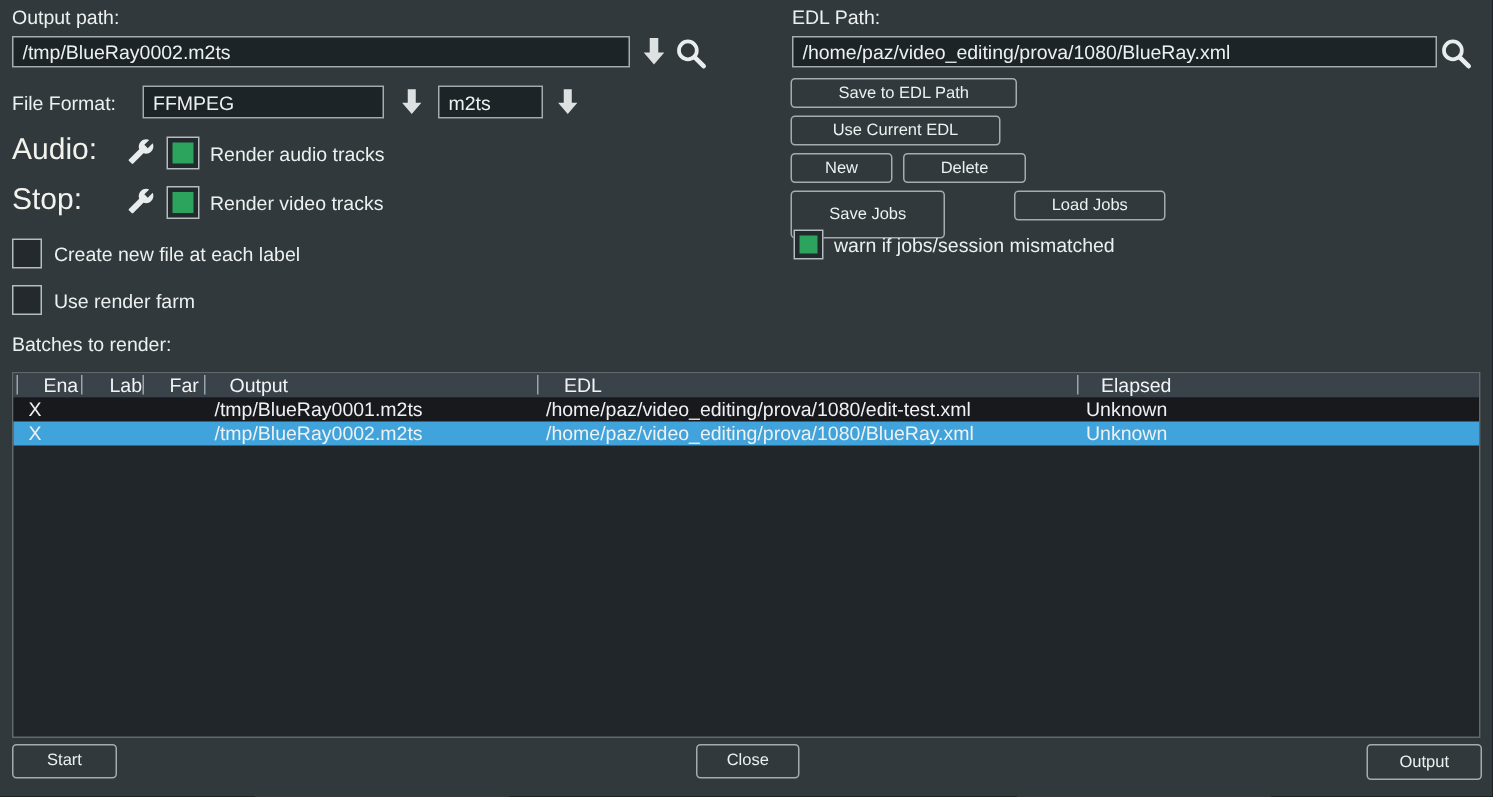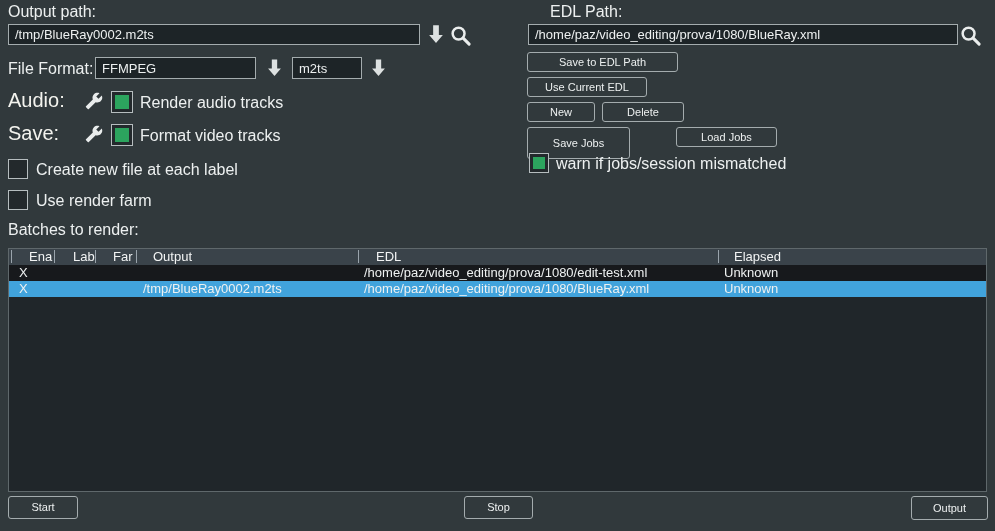--- a/index.html
+++ b/index.html
@@ -12,21 +12,21 @@
     --table-border:#5f686b;
     --header-bg:#3a434a;
     --row-dark:#17191c;
     --body-bg:#20262a;
   }
   *{box-sizing:border-box;margin:0;padding:0;}
   html,body{width:995px;height:531px;overflow:hidden;background:#000;}
   body{font-family:"Liberation Sans",sans-serif;color:var(--text);}
   #window{position:absolute;top:0;left:0;width:995px;height:531px;background:var(--window-bg);}
   .abs{position:absolute;}
-  .lbl{font-size:16px;color:var(--text);white-space:nowrap;line-height:16px;}
+  .lbl{font-size:13px;color:var(--text);white-space:nowrap;line-height:16px;}
   .big-lbl{font-size:20px;color:#f3f3ee;white-space:nowrap;line-height:22px;}
   .field{position:absolute;background:var(--field-bg);border:1px solid var(--field-border);
          color:var(--text);font-size:13px;font-family:"Liberation Sans",sans-serif;
          padding:0 6px;outline:none;border-radius:0;}
   .btn{position:absolute;background:transparent;border:1px solid var(--field-border);
        color:var(--text);font-size:11px;font-family:"Liberation Sans",sans-serif;
        border-radius:3px;text-align:center;line-height:18px;cursor:default;white-space:nowrap;}
   .cbx{position:absolute;background:#23292c;border:1px solid #b6bdbf;}
   .cbx .fill{display:none;position:absolute;left:3px;top:3px;right:3px;bottom:3px;
              background:var(--accent-green);}
@@ -69,48 +69,48 @@
 
   <div class="abs big-lbl" style="left:8px;top:89px;">Audio:</div>
   <svg class="icon" style="left:85px;top:92px;transform:scaleX(-1);" width="18" height="18" viewBox="0 0 24 24">
     <path fill="#e9ecec" d="M22.7 19l-9.1-9.1c.9-2.3.4-5-1.5-6.9-2-2-5-2.4-7.4-1.3L9 6 6 9 1.6 4.7C.4 7.1.9 10.1 2.9 12.1c1.9 1.9 4.6 2.4 6.9 1.5l9.1 9.1c.4.4 1 .4 1.4 0l2.3-2.3c.5-.4.5-1.1.1-1.4z"></path>
   </svg>
   <div class="cbx checked" style="left:111px;top:91px;width:22px;height:22px;">
     <div class="fill"></div>
   </div>
   <div class="abs lbl" style="left:140px;top:95px;">Render audio tracks</div>
 
-  <div class="abs big-lbl" style="left:8px;top:122px;">Save:</div>
+  <div class="abs big-lbl" style="left:8px;top:122px;">Stop:</div>
   <svg class="icon" style="left:85px;top:125px;transform:scaleX(-1);" width="18" height="18" viewBox="0 0 24 24">
     <path fill="#e9ecec" d="M22.7 19l-9.1-9.1c.9-2.3.4-5-1.5-6.9-2-2-5-2.4-7.4-1.3L9 6 6 9 1.6 4.7C.4 7.1.9 10.1 2.9 12.1c1.9 1.9 4.6 2.4 6.9 1.5l9.1 9.1c.4.4 1 .4 1.4 0l2.3-2.3c.5-.4.5-1.1.1-1.4z"></path>
   </svg>
   <div class="cbx checked" style="left:111px;top:124px;width:22px;height:22px;">
     <div class="fill"></div>
   </div>
-  <div class="abs lbl" style="left:140px;top:128px;">Format video tracks</div>
+  <div class="abs lbl" style="left:140px;top:128px;">Render video tracks</div>
 
   <div class="cbx" style="left:8px;top:159px;width:20px;height:20px;">
     
   </div>
   <div class="abs lbl" style="left:36px;top:162px;">Create new file at each label</div>
 
   <div class="cbx" style="left:8px;top:190px;width:20px;height:20px;">
     
   </div>
   <div class="abs lbl" style="left:36px;top:193px;">Use render farm</div>
 
-  <div class="abs lbl" style="left:550px;top:4px;">EDL Path:</div>
+  <div class="abs lbl" style="left:528px;top:4px;">EDL Path:</div>
   <input class="field" style="left: 528px; top: 24px; width: 430px; height: 21px;" value="/home/paz/video_editing/prova/1080/BlueRay.xml">
   <svg class="icon" style="left:959px;top:24px;" width="23" height="23" viewBox="0 0 24 24">
     <circle cx="10" cy="10" r="6.2" fill="none" stroke="#eaeded" stroke-width="2.6"></circle>
     <line x1="14.8" y1="14.8" x2="21" y2="21" stroke="#eaeded" stroke-width="3.2" stroke-linecap="round"></line>
   </svg>
 
   <button class="btn" style="left:527px;top:52px;width:151px;height:20px;">Save to EDL Path</button>
-  <button class="btn" style="left:527px;top:77px;width:120px;height:20px;">Use Current EDL</button>
+  <button class="btn" style="left:527px;top:77px;width:140px;height:20px;">Use Current EDL</button>
   <button class="btn" style="left:527px;top:102px;width:68px;height:20px;">New</button>
   <button class="btn" style="left:602px;top:102px;width:82px;height:20px;">Delete</button>
   <button class="btn" style="left:527px;top:127px;width:103px;height:32px;">Save Jobs</button>
   <button class="btn" style="left:636px;top:127px;width:101px;height:20px;margin-left:40px;">Load Jobs</button>
 
   <div class="cbx checked" style="left:529px;top:153px;width:20px;height:20px;">
     <div class="fill"></div>
   </div>
   <div class="abs lbl" style="left:556px;top:156px;">warn if jobs/session mismatched</div>
 
@@ -127,28 +127,29 @@
       <div class="col-div" style="left:127px;"></div>
       <div class="th" style="left:144px;">Output</div>
       <div class="col-div" style="left:349px;"></div>
       <div class="th" style="left:367px;">EDL</div>
       <div class="col-div" style="left:709px;"></div>
       <div class="th" style="left:725px;">Elapsed</div>
     </div>
 
     <div class="trow" style="top:16px;">
       <div class="td" style="left:10px;">X</div>
+      <div class="td" style="left:134px;">/tmp/BlueRay0001.m2ts</div>
       <div class="td" style="left:355px;">/home/paz/video_editing/prova/1080/edit-test.xml</div>
       <div class="td" style="left:715px;">Unknown</div>
     </div>
 
     <div class="trow selected" style="top:32px;">
       <div class="td" style="left:10px;">X</div>
       <div class="td" style="left:134px;">/tmp/BlueRay0002.m2ts</div>
       <div class="td" style="left:355px;">/home/paz/video_editing/prova/1080/BlueRay.xml</div>
       <div class="td" style="left:715px;">Unknown</div>
     </div>
   </div>
 
   <button class="btn" style="left:8px;top:496px;width:70px;height:23px;line-height:21px;">Start</button>
-  <button class="btn" style="left:464px;top:496px;width:69px;height:23px;line-height:21px;">Stop</button>
+  <button class="btn" style="left:464px;top:496px;width:69px;height:23px;line-height:21px;">Close</button>
   <button class="btn" style="left:911px;top:496px;width:77px;height:24px;line-height:22px;">Output</button>
 </div>
 
 </body></html>

